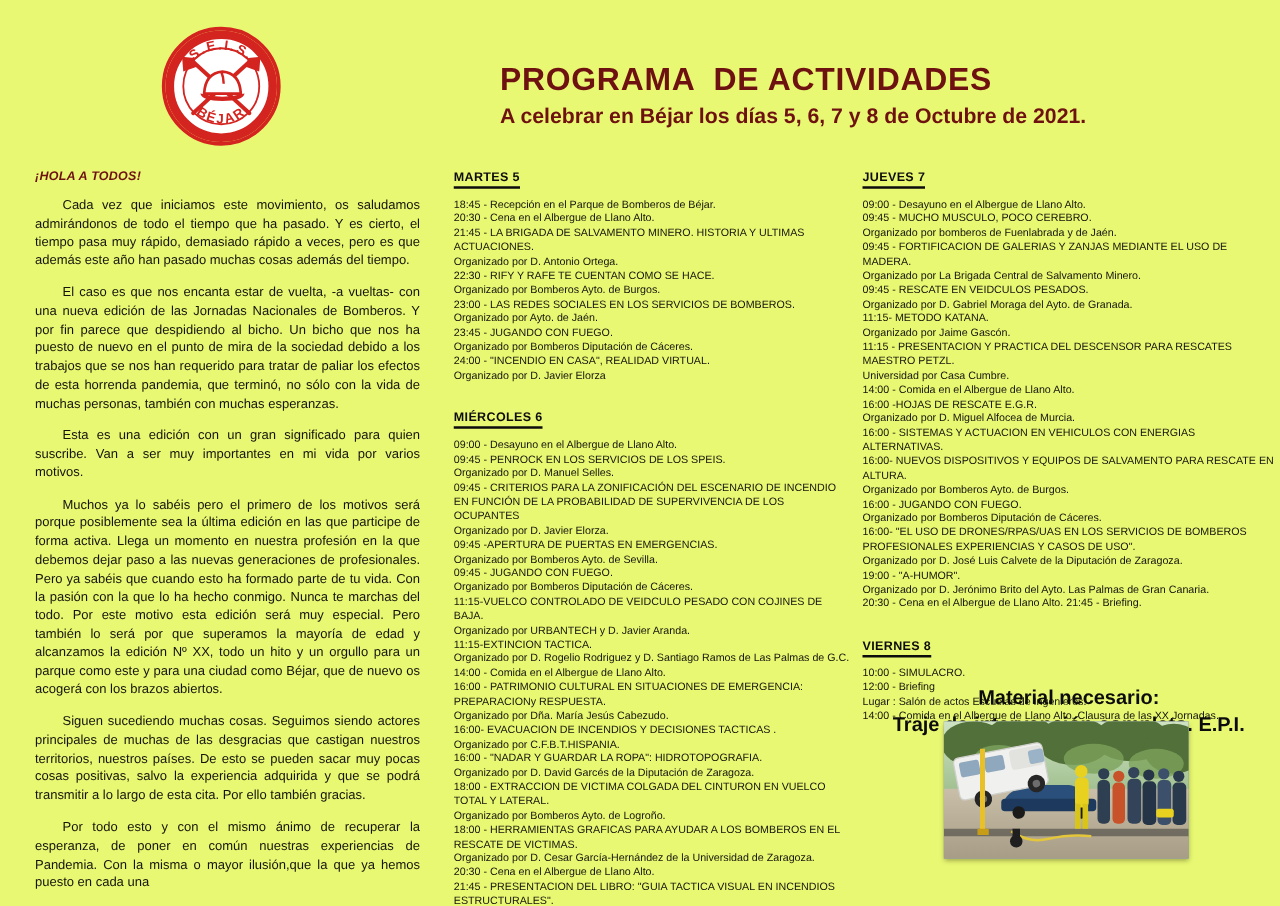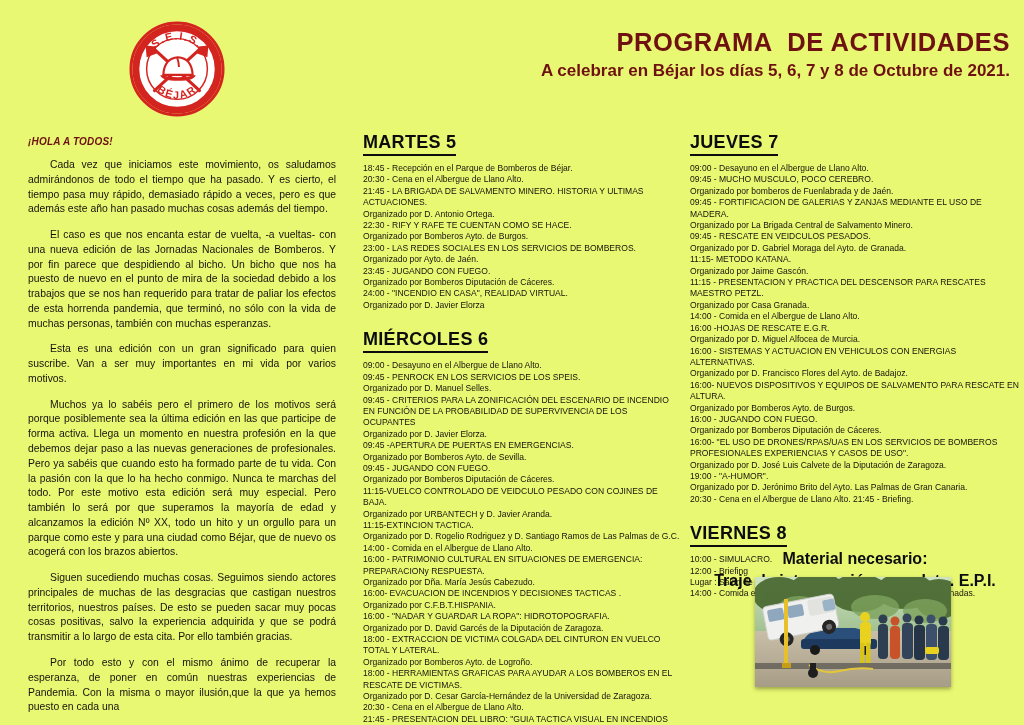--- a/index.html
+++ b/index.html
@@ -28,23 +28,23 @@
     position: absolute;
     left: 128px;
     top: 20px;
     width: 98px;
     height: 98px;
   }
   #logo svg { display: block; }
   #title-block {
     position: absolute;
     left: 400px;
-    top: 28px;
+    top: 50px;
     width: 610px;
-    text-align: right;
+    text-align: left;
   }
   #main-title {
     font-size: 25.5px;
     font-weight: bold;
     letter-spacing: 0.6px;
     color: #6e1111;
     line-height: 1.12;
     margin: 0;
     white-space: pre;
   }
@@ -86,21 +86,21 @@
   .para {
     font-size: 10.4px;
     line-height: 1.42;
     text-align: justify;
     text-indent: 22px;
     margin: 0 0 11px 0;
     color: #14140c;
   }
   
   .day-heading {
-    font-size: 18px;
+    font-size: 10px;
     font-weight: bold;
     color: #0c0c0c;
     display: inline-block;
     border-bottom: 2px solid #0c0c0c;
     padding-bottom: 1px;
     margin: 0 0 7px 0;
     letter-spacing: 0.3px;
   }
   .day-section { margin-bottom: 16px; }
   .day-section.spaced-top { margin-top: 18px; }
@@ -254,26 +254,25 @@
       <p class="entry">09:00 - Desayuno en el Albergue de Llano Alto.</p>
       <p class="entry">09:45 - MUCHO MUSCULO, POCO CEREBRO.</p>
       <p class="entry org">Organizado por bomberos de Fuenlabrada y de Jaén.</p>
       <p class="entry">09:45 - FORTIFICACION DE GALERIAS Y ZANJAS MEDIANTE EL USO DE MADERA.</p>
       <p class="entry org">Organizado por La Brigada Central de Salvamento Minero.</p>
       <p class="entry">09:45 - RESCATE EN VEIDCULOS PESADOS.</p>
       <p class="entry org">Organizado por D. Gabriel Moraga del Ayto. de Granada.</p>
       <p class="entry">11:15- METODO KATANA.</p>
       <p class="entry org">Organizado por Jaime Gascón.</p>
       <p class="entry">11:15 - PRESENTACION Y PRACTICA DEL DESCENSOR PARA RESCATES MAESTRO PETZL.</p>
-      <p class="entry org">Organizado por Casa Granada.</p>
+      <p class="entry org">Universidad por Casa Cumbre.</p>
       <p class="entry">14:00 - Comida en el Albergue de Llano Alto.</p>
       <p class="entry">16:00 -HOJAS DE RESCATE E.G.R.</p>
       <p class="entry org">Organizado por D. Miguel Alfocea de Murcia.</p>
       <p class="entry">16:00 - SISTEMAS Y ACTUACION EN VEHICULOS CON ENERGIAS ALTERNATIVAS.</p>
-      <p class="entry org">Organizado por D. Francisco Flores del Ayto. de Badajoz.</p>
       <p class="entry">16:00- NUEVOS DISPOSITIVOS Y EQUIPOS DE SALVAMENTO PARA RESCATE EN ALTURA.</p>
       <p class="entry org">Organizado por Bomberos Ayto. de Burgos.</p>
       <p class="entry">16:00 - JUGANDO CON FUEGO.</p>
       <p class="entry org">Organizado por Bomberos Diputación de Cáceres.</p>
       <p class="entry">16:00- "EL USO DE DRONES/RPAS/UAS EN LOS SERVICIOS DE BOMBEROS PROFESIONALES  EXPERIENCIAS Y CASOS DE USO".</p>
       <p class="entry org">Organizado por D. José Luis Calvete de la Diputación de Zaragoza.</p>
       <p class="entry">19:00 - "A-HUMOR".</p>
       <p class="entry org">Organizado por D. Jerónimo Brito del Ayto. Las Palmas de Gran Canaria.</p>
       <p class="entry">20:30 - Cena en el Albergue de Llano Alto. 21:45 - Briefing.</p>
     </div>

